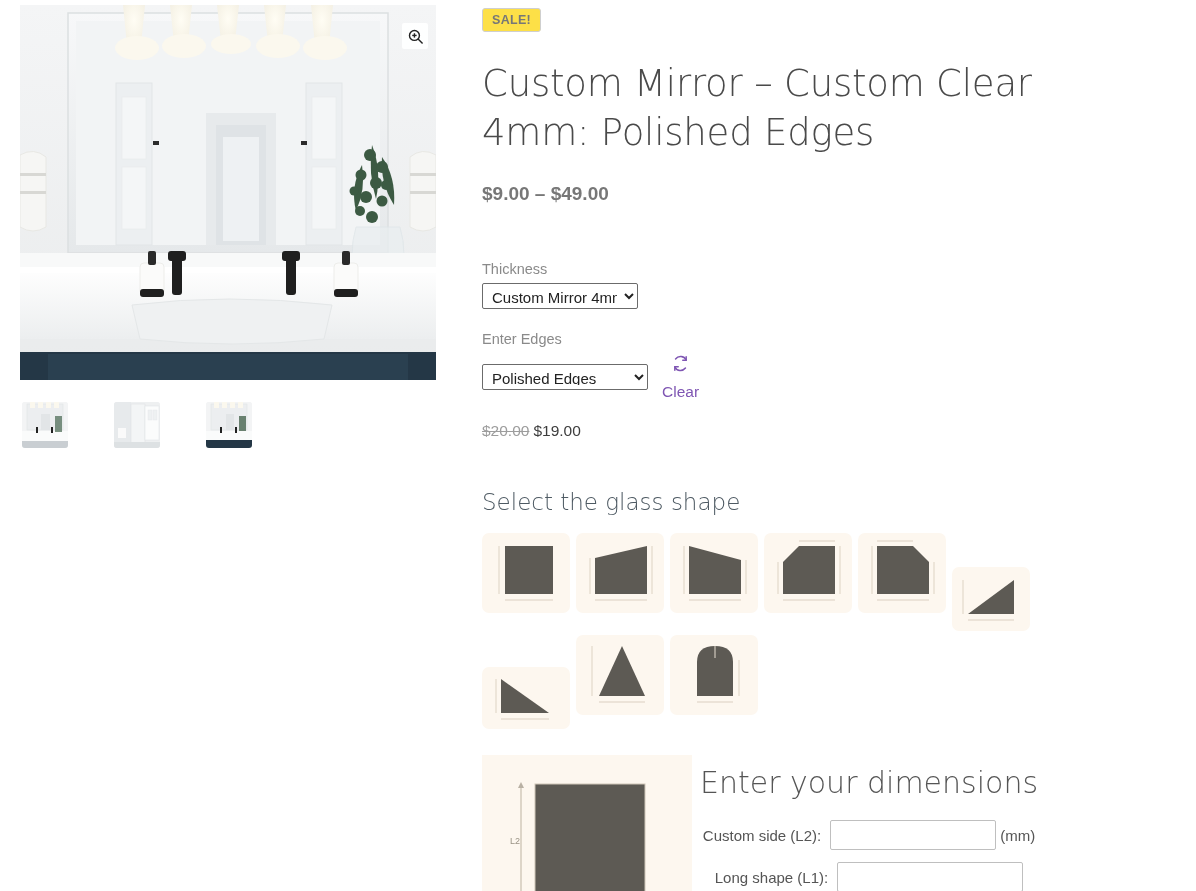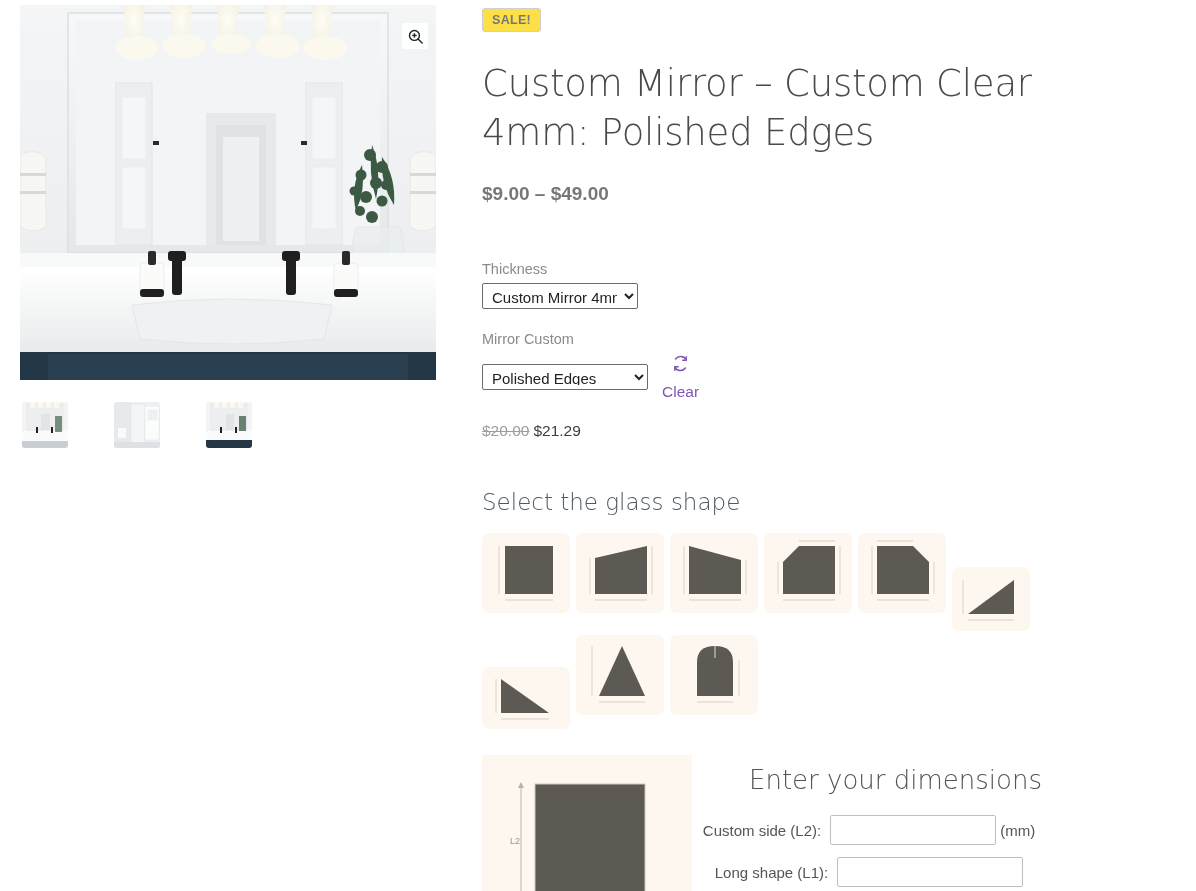--- a/index.html
+++ b/index.html
@@ -187,24 +187,24 @@
     display: flex;
     align-items: center;
     justify-content: center;
   }
   .dim-form {
     flex: 1;
     padding-top: 10px;
     padding-left: 4px;
   }
   .dim-title {
-    text-align: right;
+    text-align: center;
     font-family: "DejaVu Sans", sans-serif;
     font-weight: 300;
-    font-size: 26px;
+    font-size: 30px;
     color: #555;
     margin-bottom: 20px;
   }
   .dim-row {
     display: flex;
     align-items: center;
     justify-content: center;
     margin-bottom: 12px;
   }
   .dim-row .dl {
@@ -416,41 +416,41 @@
     <div class="variations">
 
       <div>
         <div class="field-label">Thickness</div>
         <select id="thickness-select" class="variation-select">
           <option>Custom Mirror 4mm</option>
         </select>
       </div>
 
       <div style="margin-top:22px">
-        <div class="field-label">Mirror Custom</div>
+        <div class="field-label">Enter Edges</div>
         <div class="row-edges">
           <select id="edges-select" class="variation-select">
             <option>Polished Edges</option>
           </select>
           <a class="clear-link">
             <span>
               <svg width="17" height="17" viewBox="0 0 24 24" fill="none" stroke="#7f56b3" stroke-width="2.1" stroke-linecap="round">
                 <path d="M20 7 A9 9 0 0 0 5 5.6"></path>
                 <polyline points="20 2.6 20 7.4 15.2 7.4"></polyline>
                 <path d="M4 17 A9 9 0 0 0 19 18.4"></path>
                 <polyline points="4 21.4 4 16.6 8.8 16.6"></polyline>
               </svg>
             </span>
             <span>Clear</span>
           </a>
         </div>
       </div>
 
       <div class="variation-price">
-        <del>$20.00</del><ins>$21.29</ins>
+        <del>$20.00</del><ins>$19.00</ins>
       </div>
     </div>
 
     
     <div class="shape-heading">Select the glass shape</div>
 
     <div class="shape-grid">
       <div class="shape-row">
 
         <div class="shape-tile">

